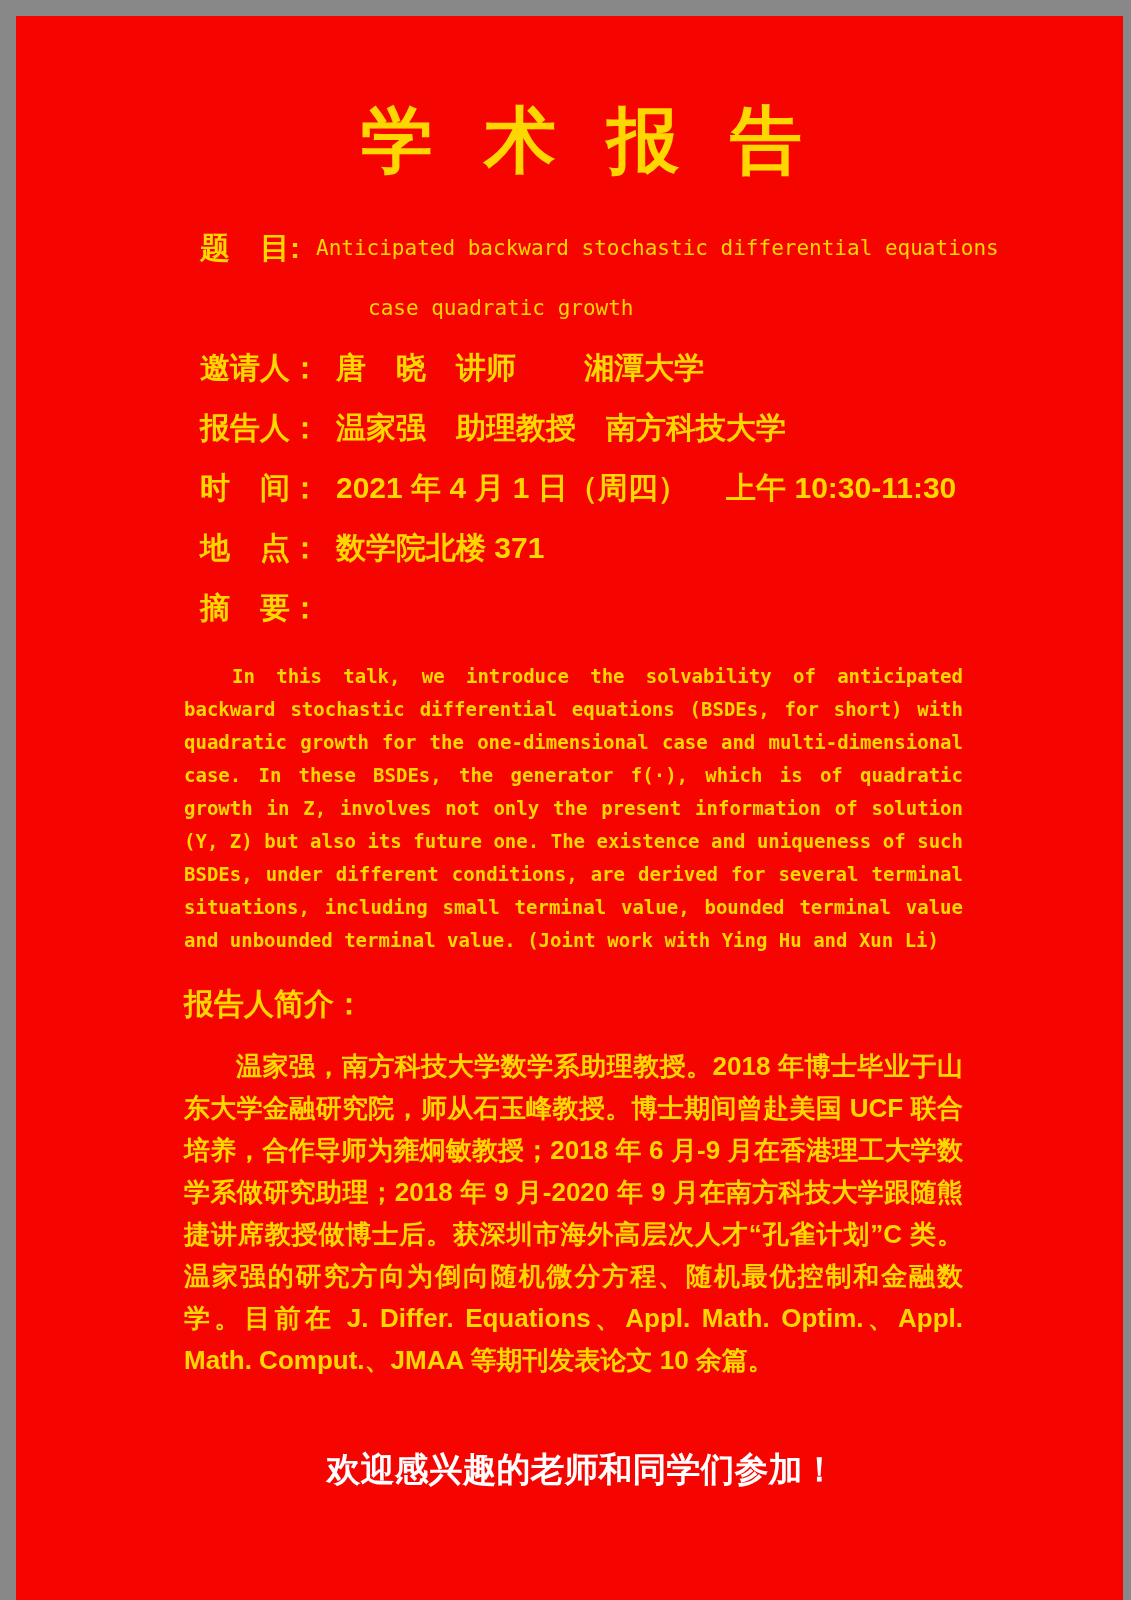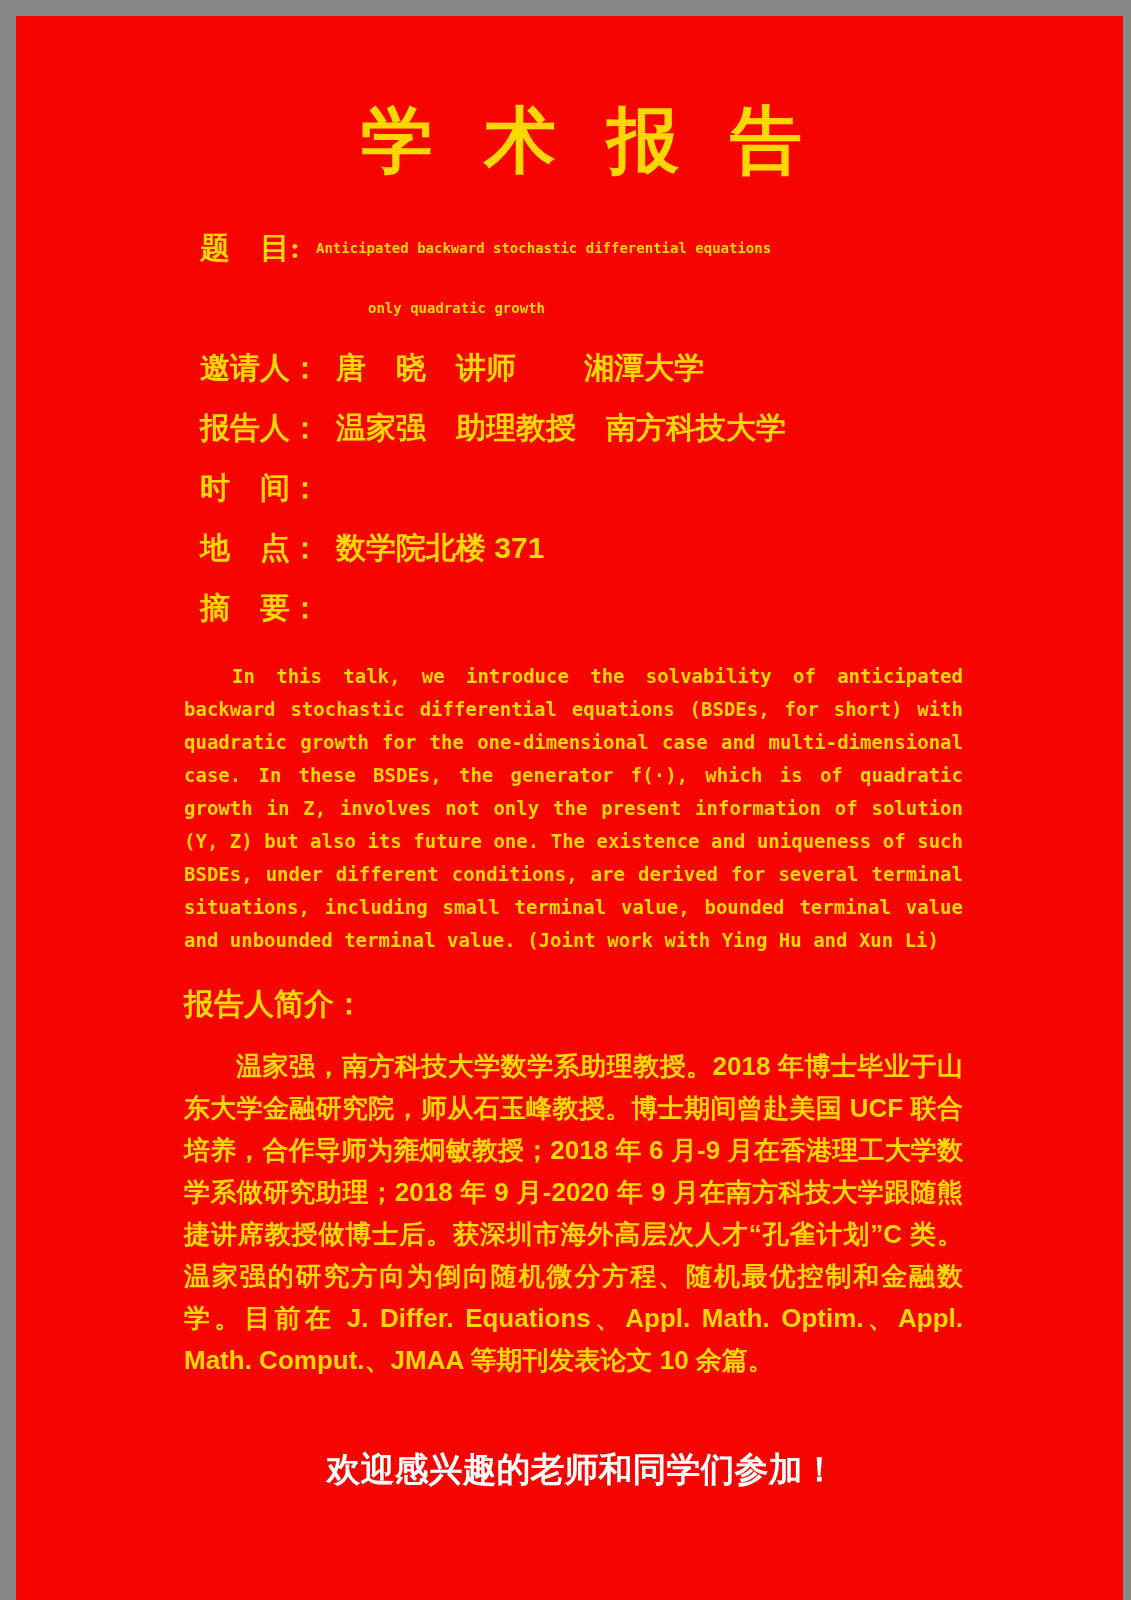--- a/index.html
+++ b/index.html
@@ -34,33 +34,33 @@
   .info-block{
     padding-top:24px;
   }
   .info-row{
     height:60px;
     display:flex;
     align-items:center;
     white-space:nowrap;
   }
   .cn-label{
-    font-family:Liberation Serif, serif;
+    font-family:Liberation Sans, sans-serif;
     font-weight:bold;
     font-size:30px;
   }
   .cn-value{
     font-family:"Liberation Sans","DejaVu Sans",sans-serif;
     font-weight:bold;
     font-size:30px;
   }
   .en-value{
     font-family:"DejaVu Sans Mono","Liberation Mono",monospace;
-    font-weight:bold;
-    font-size:14px;
+    font-weight:normal;
+    font-size:21px;
     letter-spacing:0;
   }
   .continuation{
     padding-left:176px;
   }
   .abstract-text{
     margin-top:6px;
     font-family:"DejaVu Sans Mono","Liberation Mono",monospace;
     font-weight:bold;
     font-size:19px;
@@ -116,35 +116,36 @@
   <div class="content">
 
     <div class="info-block">
 
       <div class="info-row">
         <span class="cn-label">题　目:</span>
           <span class="en-value">Anticipated backward stochastic differential equations</span>
       </div>
 
       <div class="info-row continuation">
-        <span class="en-value">only quadratic growth</span>
+        <span class="en-value">case quadratic growth</span>
       </div>
 
       <div class="info-row">
         <span class="cn-label">邀请人：</span>
           <span class="cn-value">唐　晓　讲师　　 湘潭大学</span>
       </div>
 
       <div class="info-row">
         <span class="cn-label">报告人：</span>
           <span class="cn-value">温家强　助理教授　南方科技大学</span>
       </div>
 
       <div class="info-row">
         <span class="cn-label">时　间：</span>
+          <span class="cn-value">2021 年 4 月 1 日（周四）　 上午 10:30-11:30</span>
       </div>
 
       <div class="info-row">
         <span class="cn-label">地　点：</span>
           <span class="cn-value">数学院北楼 371</span>
       </div>
 
       <div class="info-row">
         <span class="cn-label">摘　要：</span>
       </div>

